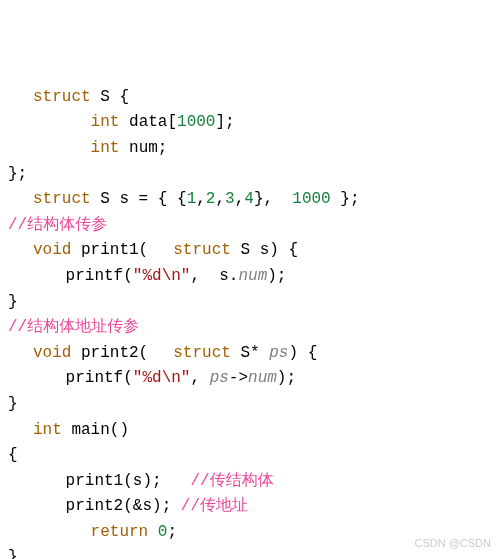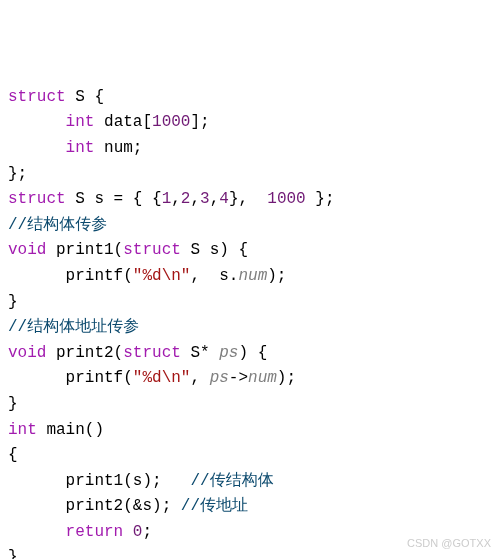--- a/index.html
+++ b/index.html
@@ -5,35 +5,35 @@
   body {
     margin: 0;
     padding: 8px;
     font-family: "Courier New", Consolas, monospace;
     font-size: 16px;
     line-height: 1.6;
     background: #ffffff;
     color: #000000;
     white-space: pre;
   }
-  .kw { color: #a21caf; }
-  .num { color: #701a75; }
-  .comment { color: #0c4a6e; }
+  .kw { color: #a16207; margin-left: 25px; }
+  .num { color: #15803d; }
+  .comment { color: #ec4899; }
   .str { color: #a31515; }
   .member { color: #808080; font-style: italic; }
   .watermark {
     position: fixed;
     bottom: 6px;
     right: 10px;
     font-family: Arial, sans-serif;
     font-size: 11px;
     color: #cccccc;
   }
 </style>
 </head>
 <body>
 
 
 <div id="code"><div><span class="kw">struct</span> S {</div><div>      <span class="kw">int</span> data[<span class="num">1000</span>];</div><div>      <span class="kw">int</span> num;</div><div>};</div><div><span class="kw">struct</span> S s = { {<span class="num">1</span>,<span class="num">2</span>,<span class="num">3</span>,<span class="num">4</span>},  <span class="num">1000</span> };</div><div><span class="comment">//结构体传参</span></div><div><span class="kw">void</span> print1(<span class="kw">struct</span> S s) {</div><div>      printf(<span class="str">"%d\n"</span>,  s.<span class="member">num</span>);</div><div>}</div><div><span class="comment">//结构体地址传参</span></div><div><span class="kw">void</span> print2(<span class="kw">struct</span> S* <span class="member">ps</span>) {</div><div>      printf(<span class="str">"%d\n"</span>, <span class="member">ps</span>-&gt;<span class="member">num</span>);</div><div>}</div><div><span class="kw">int</span> main()</div><div>{</div><div>      print1(s);   <span class="comment">//传结构体</span></div><div>      print2(&amp;s); <span class="comment">//传地址</span></div><div>      <span class="kw">return</span> <span class="num">0</span>;</div><div>}</div></div>
-<div class="watermark">CSDN @GOTXX</div>
+<div class="watermark">CSDN @CSDN</div>
 
 
 
 
 </body></html>

